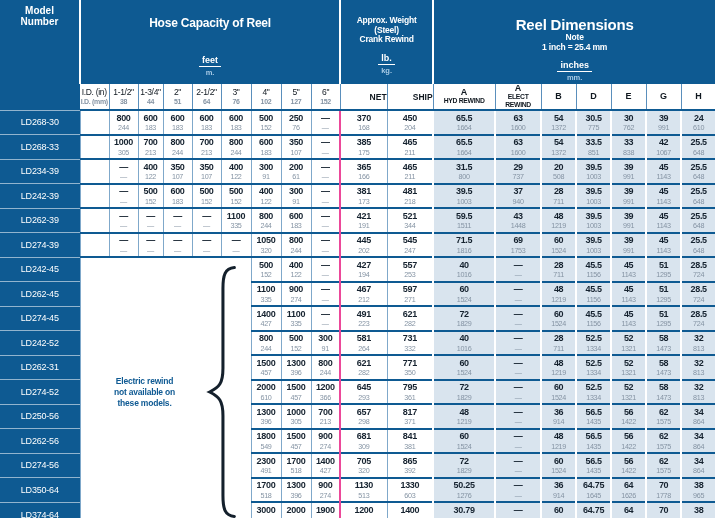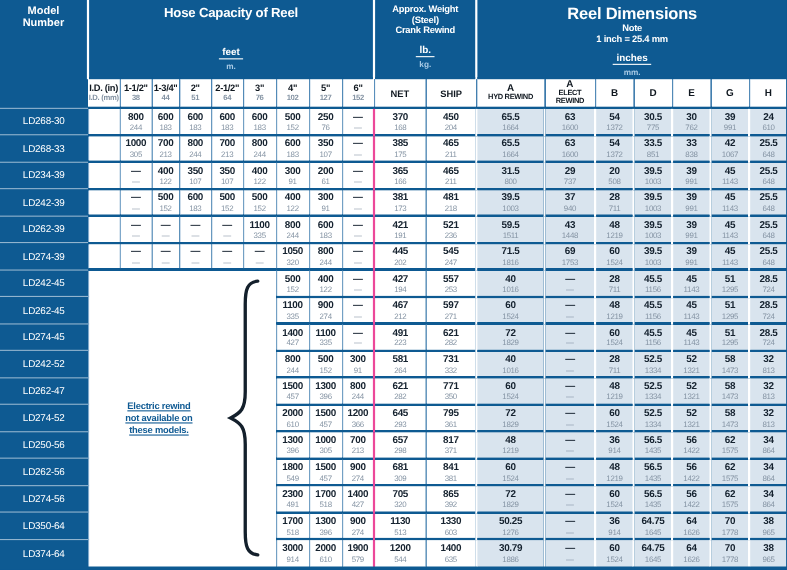--- a/index.html
+++ b/index.html
@@ -15,43 +15,43 @@
     width:715px;height:514px;
   }
   th,td{padding:0;margin:0;text-align:center;vertical-align:middle;overflow:hidden;}
 
   
   thead th.model-h{
     background:#0e5a92;color:#fff;vertical-align:top;padding-top:5px;
     font-weight:bold;font-size:10px;line-height:11px;
   }
   thead th.band{
-    background:#0e5a92;color:#fff;vertical-align:top;padding-top:4px;
+    background:#0e5a92;color:#fff;vertical-align:top;padding-top:16px;
     border-left:2px solid #ffffff;
   }
   .gtitle{font-size:12px;font-weight:bold;letter-spacing:-0.2px;}
   .gtitle.sm{font-size:15px;}
   .band-line{font-size:8.5px;font-weight:bold;line-height:9.5px;letter-spacing:-0.2px;}
   .unit-block{margin-top:2px;}
   .unit-block.cap-unit{margin-top:19px;}
   .u-top{display:inline-block;font-size:9px;font-weight:bold;border-bottom:1px solid #fff;padding:0 3px 1px;line-height:10px;}
   .u-bot{font-size:7.5px;color:#a9cbe6;line-height:9px;margin-top:1px;}
 
   
   tr.subrow th{
     background:#ffffff;color:#101820;
     border-left:1px solid #5a8fbc;
     border-top:2px solid #0e5a92;
     border-bottom:2px solid #0e5a92;
     vertical-align:middle;
   }
   tr.subrow th:first-of-type{border-left:none;}
-  .sh-top{font-size:8.5px;font-weight:bold;line-height:10px;letter-spacing:-0.3px;}
+  .sh-top{font-size:8.5px;font-weight:normal;line-height:10px;letter-spacing:-0.3px;}
   .sh-bot{font-size:7px;color:#8493a3;line-height:9px;letter-spacing:-0.3px;}
-  .sh-one{font-size:8.5px;font-weight:bold;}
+  .sh-one{font-size:8.5px;font-weight:bold;text-align:right;}
   .sh-A{font-size:9px;font-weight:bold;line-height:9px;}
   .sh-sm{font-size:6.8px;font-weight:bold;line-height:8px;letter-spacing:-0.3px;}
 
   
   tbody tr{height:24.5px;}
   tbody td{
     background:#ffffff;
     border-left:1px solid #7fa8ca;
     border-top:2px solid #0e5a92;
   }
@@ -67,21 +67,21 @@
   }
   tbody td.sec{border-left:2px solid #ec4899;margin-left:44px;}
   .v{font-weight:bold;font-size:9px;color:#15222f;line-height:10.5px;letter-spacing:-0.3px;}
   .m{font-size:7.2px;color:#8493a3;line-height:9px;letter-spacing:-0.3px;}
 
   
   td.bracecell{background:#ffffff;vertical-align:middle;}
   .brace-wrap{display:flex;align-items:center;justify-content:center;height:100%;gap:4px;}
   .brace-text{
     color:#0f5a93;font-weight:bold;font-size:8.5px;line-height:11px;
-    text-align:center;letter-spacing:-0.2px;width:108px;text-decoration:underline;
+    text-align:center;letter-spacing:-0.2px;width:108px;
   }
   .brace-svg{display:block;}
 </style>
 </head>
 <body>
 
 <div class="sheet">
 <table>
   <colgroup>
     <col style="width:80px">
@@ -528,21 +528,21 @@
           <td class="cap">
             <div class="v">—</div>
             <div class="m">—</div>
           </td>
           <td class="sec">
             <div class="v">421</div>
             <div class="m">191</div>
           </td>
           <td>
             <div class="v">521</div>
-            <div class="m">236</div>
+            <div class="m">344</div>
           </td>
           <td class="dim">
             <div class="v">59.5</div>
             <div class="m">1511</div>
           </td>
           <td class="dim">
             <div class="v">43</div>
             <div class="m">1448</div>
           </td>
           <td class="dim">
@@ -848,21 +848,21 @@
           <td class="dim">
             <div class="v">58</div>
             <div class="m">1473</div>
           </td>
           <td class="dim">
             <div class="v">32</div>
             <div class="m">813</div>
           </td>
         </tr>
         <tr>
-          <td class="model">LD262-47</td>
+          <td class="model">LD262-31</td>
           <td class="cap">
             <div class="v">1500</div>
             <div class="m">457</div>
           </td>
           <td class="cap">
             <div class="v">1300</div>
             <div class="m">396</div>
           </td>
           <td class="cap">
             <div class="v">800</div>

